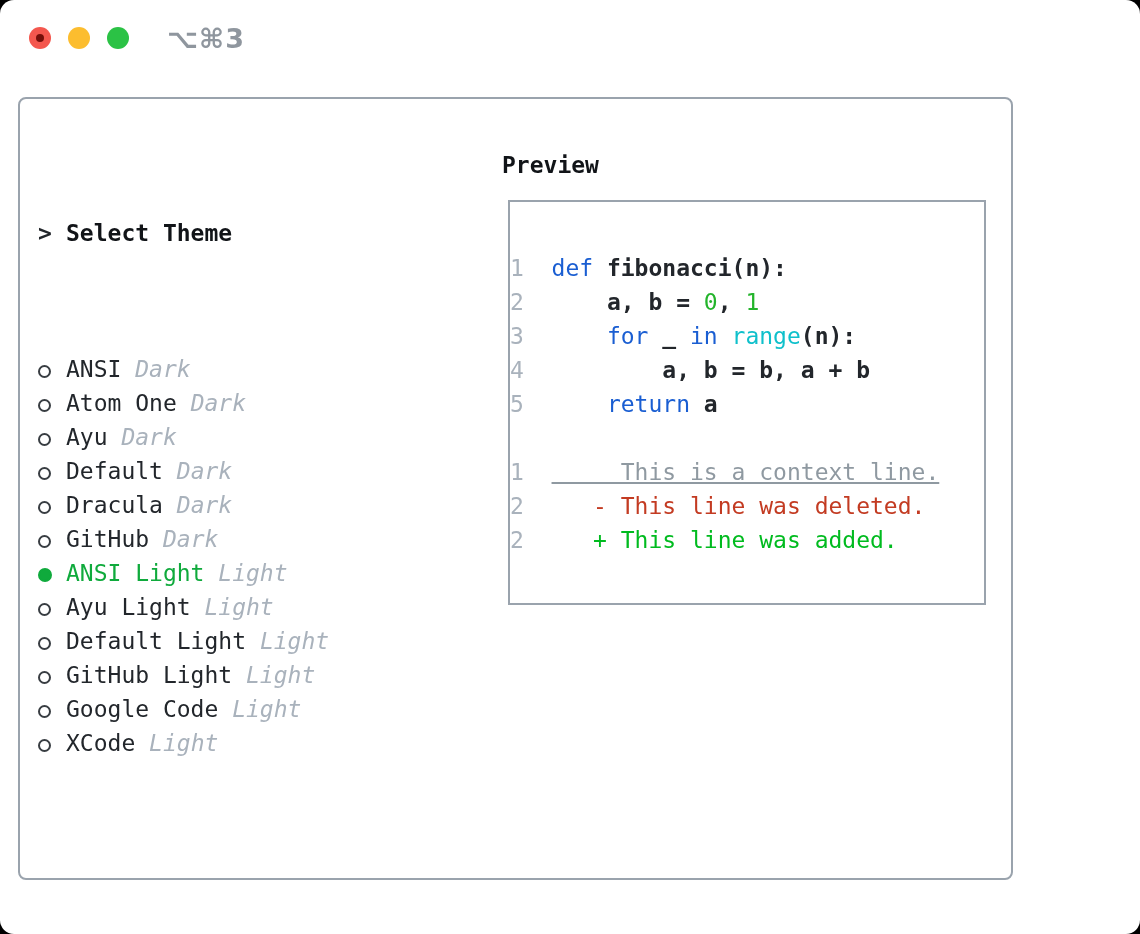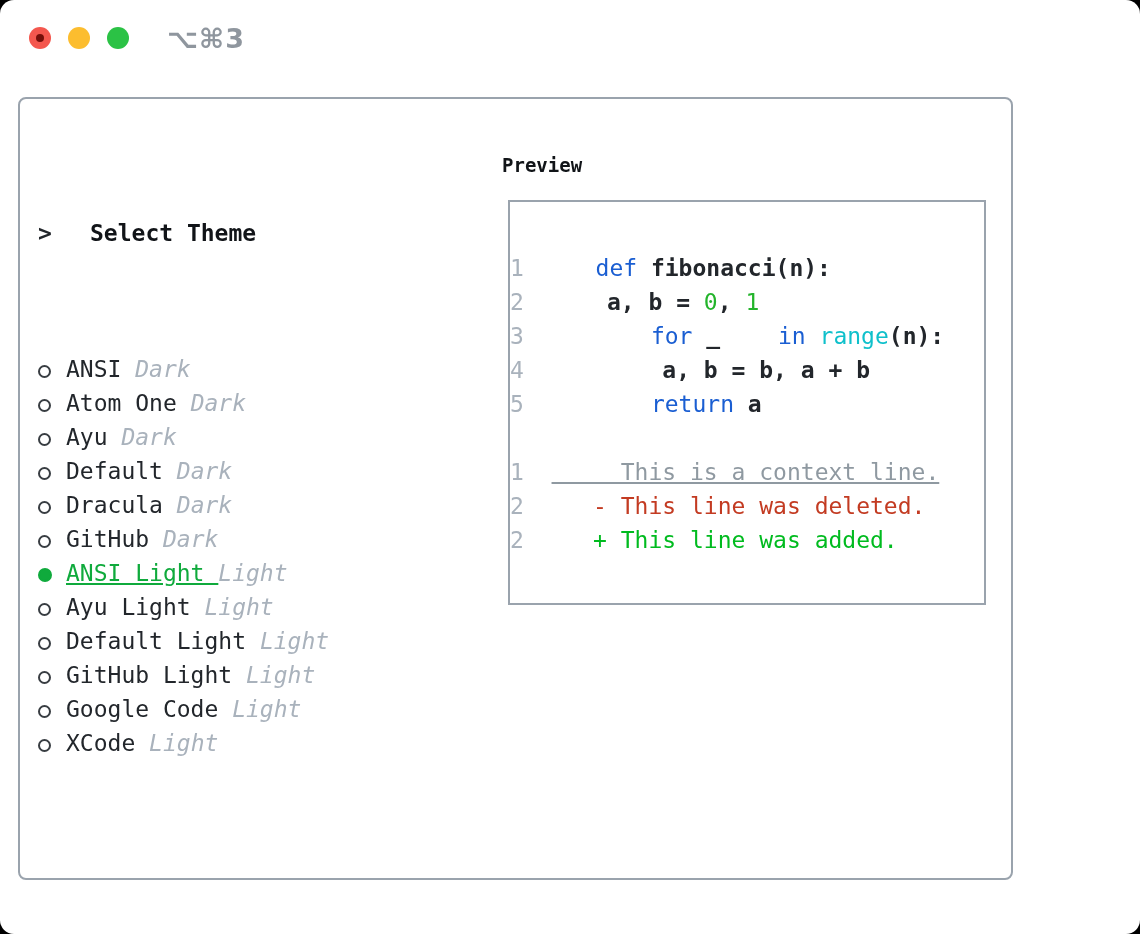--- a/index.html
+++ b/index.html
@@ -33,46 +33,46 @@
     border:2px solid var(--border-gray);border-radius:8px;box-sizing:border-box;
     background:#fff;
   }
   
   .theme-col{
     position:absolute;left:18px;top:49px;
     font-size:23px;line-height:34px;white-space:pre;color:var(--text-dark);
   }
   .row{height:34px;}
   .prompt{font-weight:bold;display:inline-block;width:28px;color:var(--text-dark);}
-  .hdr{font-weight:bold;color:#111418;margin-left:24px;}
+  .hdr{font-weight:bold;color:#111418;}
   .bullet{display:inline-block;width:28px;}
   .circle{
     display:inline-block;width:13px;height:13px;box-sizing:border-box;
     border:2px solid #383d42;border-radius:50%;vertical-align:-1px;
   }
   .row.selected .circle{background:var(--accent-green);border-color:var(--accent-green);width:14px;height:14px;}
-  .row.selected .t-label{color:var(--accent-green);text-decoration:underline;}
+  .row.selected .t-label{color:var(--accent-green);}
   .t-variant{color:var(--muted-gray);font-style:italic;}
   .spacer{height:34px;}
   
   .preview-title{
-    position:absolute;left:482px;top:49px;font-size:19px;line-height:34px;
+    position:absolute;left:482px;top:49px;font-size:23px;line-height:34px;
     font-weight:bold;color:#111418;
   }
   .preview-box{
     position:absolute;left:488px;top:101px;width:478px;height:405px;
     border:2px solid var(--border-gray);box-sizing:border-box;background:#fff;
   }
   .code{
     margin:0;padding:49px 0 0 0;font-size:23px;line-height:34px;white-space:pre;
     font-family:"DejaVu Sans Mono","Liberation Mono",monospace;
   }
   .cline{height:34px;}
   .ln{display:inline-block;width:3ch;color:var(--muted-gray);}
-  .tok-kw{color:var(--code-keyword-blue);margin-left:44px;}
+  .tok-kw{color:var(--code-keyword-blue);}
   .tok-fn{color:var(--code-builtin-cyan);}
   .tok-num{color:var(--code-number-green);}
   .tok-pl{color:var(--text-dark);font-weight:bold;}
   .tok-ctx{color:var(--context-gray);text-decoration:underline;}
   .tok-del{color:var(--diff-deleted-red);}
   .tok-add{color:var(--diff-added-green);margin-top:47px;}
 </style>
 </head>
 <body>
 

